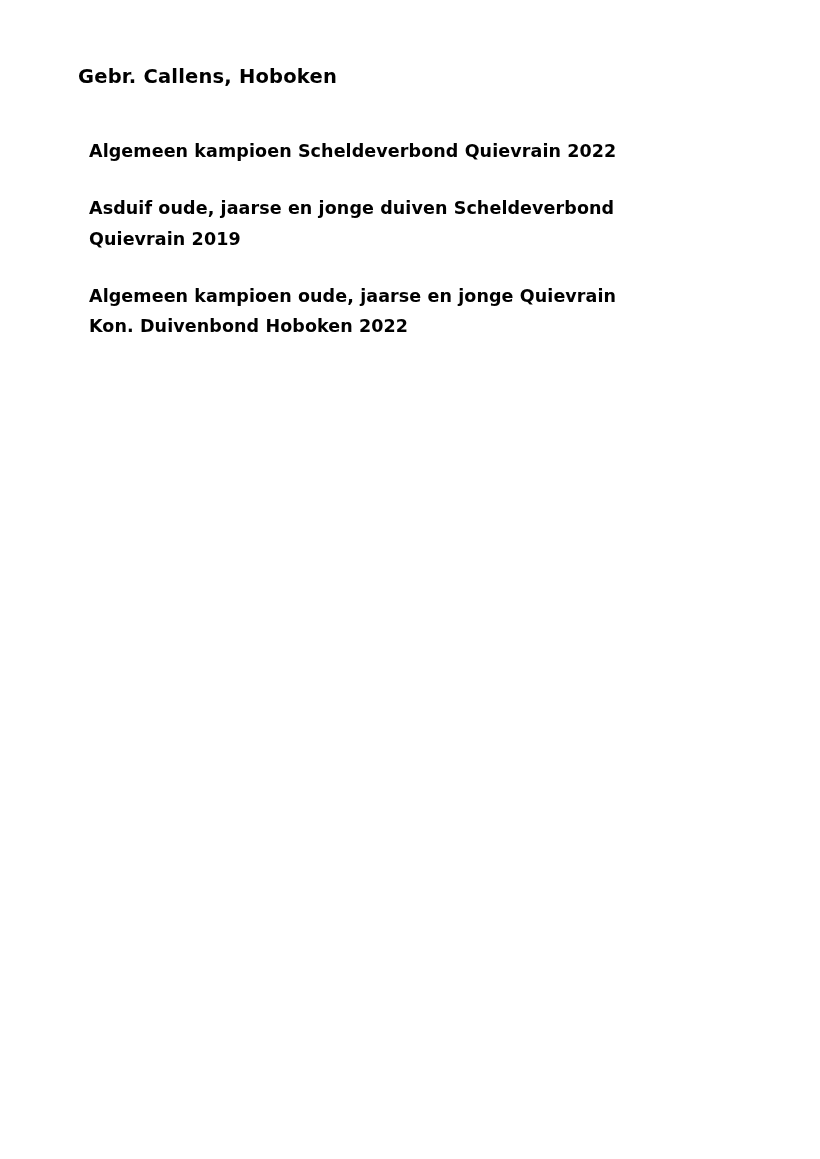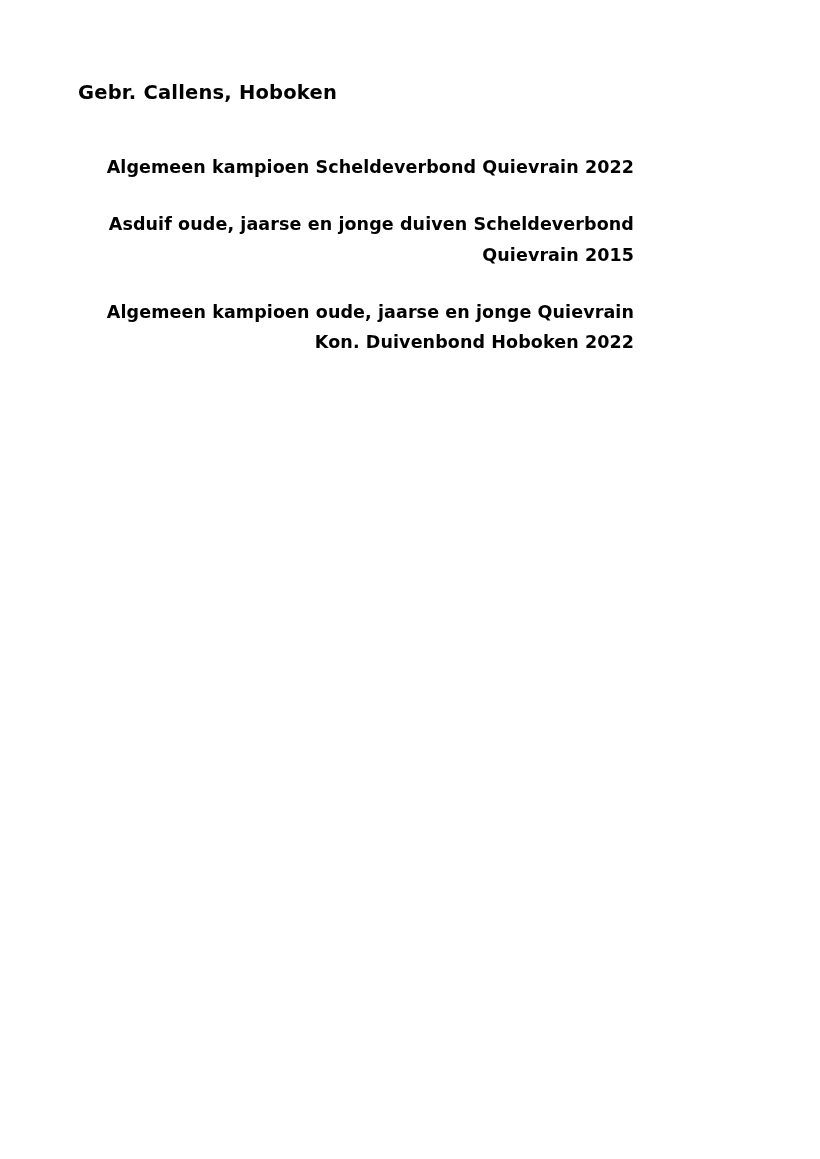--- a/index.html
+++ b/index.html
@@ -12,34 +12,33 @@
     background: #ffffff;
     font-family: "DejaVu Sans", sans-serif;
     color: #000000;
     overflow: hidden;
   }
   .page {
     position: relative;
     width: 712px;
     height: 1159px;
     box-sizing: border-box;
-    padding: 80px 78px 0 78px;
+    padding: 64px 78px 0 78px;
   }
   .doc-title {
     font-size: 19.5px;
     font-weight: bold;
     line-height: 1.35;
     letter-spacing: 0.2px;
     margin: 0 0 46px 0;
   }
   .entry-list {
-    margin: 0;
+    margin: 11px;
     padding: 0;
     list-style: none;
-    text-align: right;
   }
   .entry {
     font-size: 17.5px;
     font-weight: bold;
     line-height: 1.72;
     letter-spacing: 0.1px;
     margin: 0 0 27px 0;
     max-width: 660px;
   }
   .entry:last-child {
@@ -48,17 +47,17 @@
 </style>
 </head>
 <body>
 
 <div class="page">
 
   <h1 class="doc-title">Gebr. Callens, Hoboken</h1>
 
   <ul class="entry-list">
     <li class="entry">Algemeen kampioen Scheldeverbond Quievrain 2022</li>
-    <li class="entry">Asduif oude, jaarse en jonge duiven Scheldeverbond Quievrain 2015</li>
+    <li class="entry">Asduif oude, jaarse en jonge duiven Scheldeverbond Quievrain 2019</li>
     <li class="entry">Algemeen kampioen oude, jaarse en jonge Quievrain Kon. Duivenbond Hoboken 2022</li>
   </ul>
 
 </div>
 
 </body></html>

